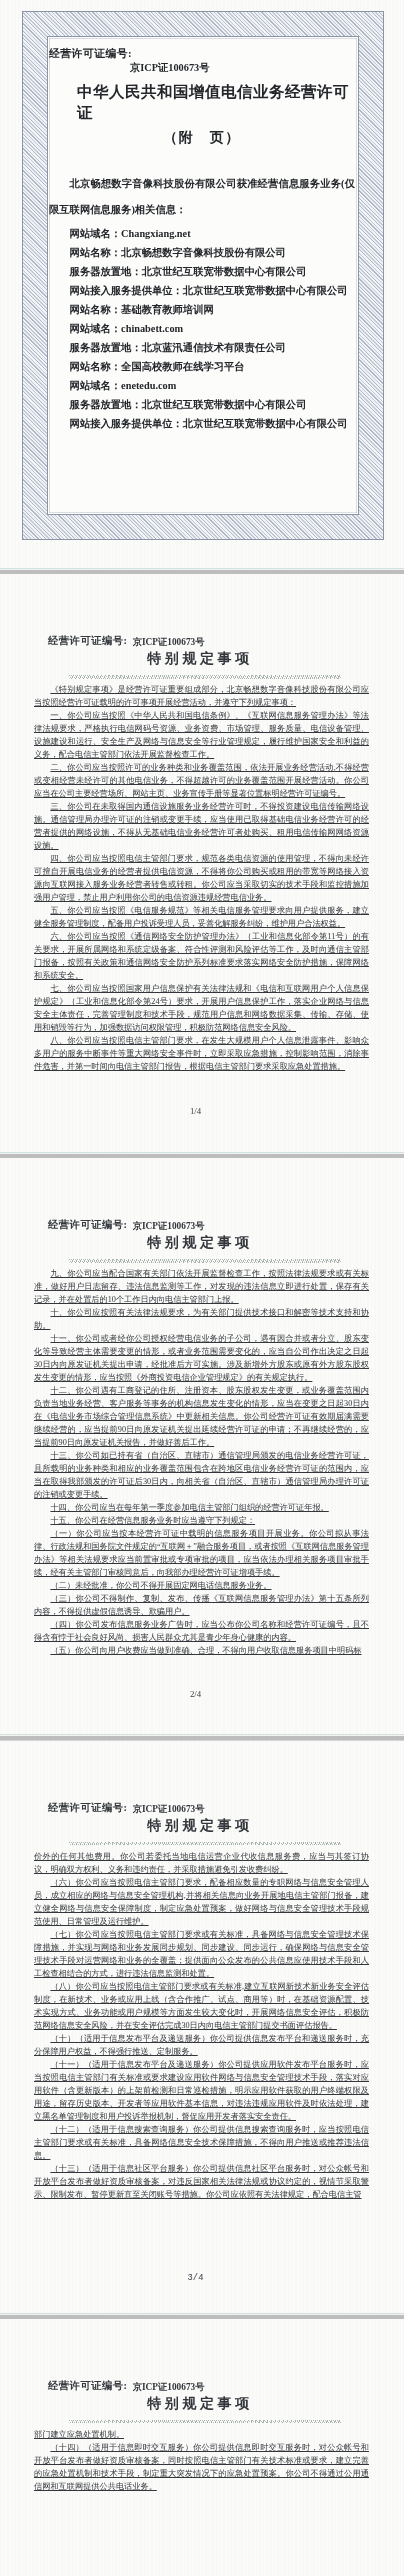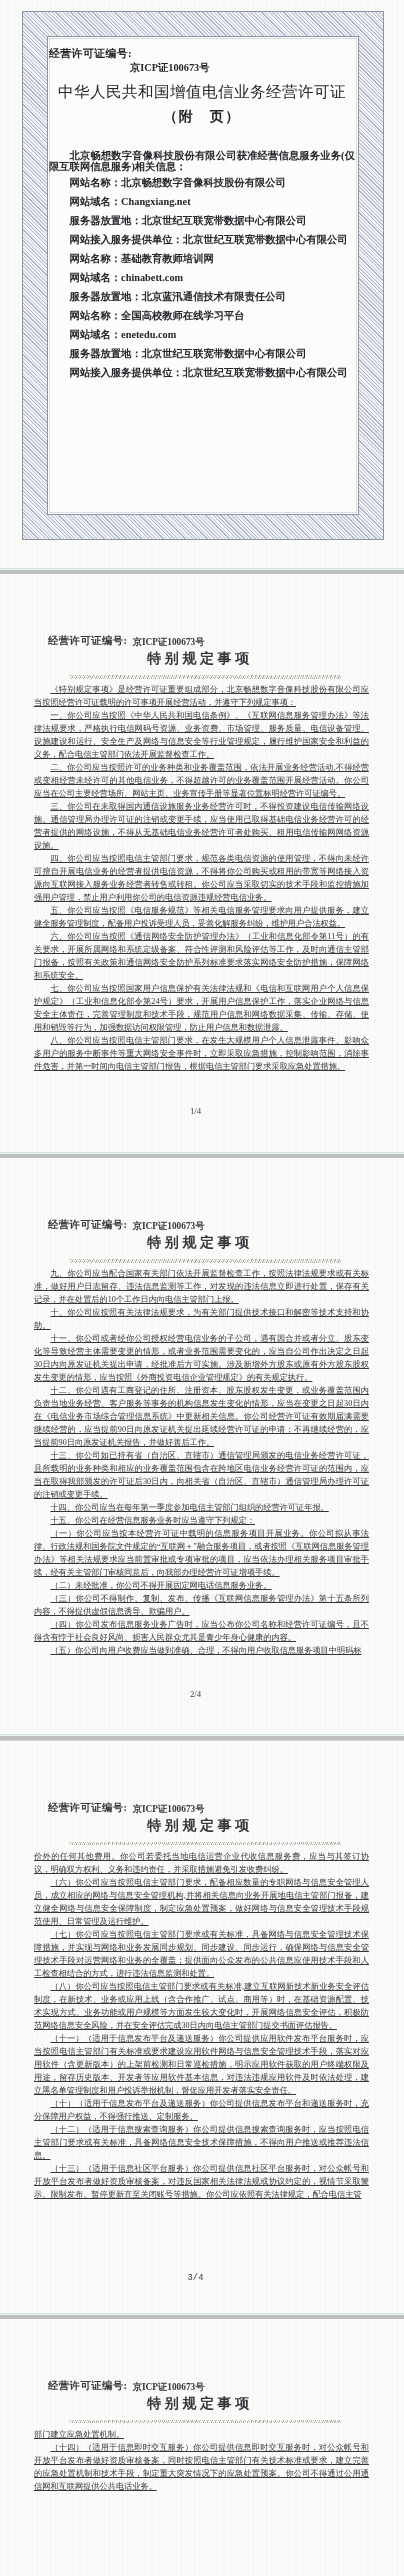--- a/index.html
+++ b/index.html
@@ -23,23 +23,23 @@
     border:1px solid #8b95a5;
     background:repeating-linear-gradient(45deg,#aeb7c5 0 1px,#edeff3 1px 2.6px,#c3cad5 2.6px 3.6px,#f3f4f7 3.6px 5.2px);
   }
   .cert-inner {
     position:absolute; inset:24px; background:#fcfcfa; border:1px solid #8b95a5;
     box-shadow:inset 0 0 0 1px #fff, inset 0 0 0 1.5px #b6bdc9;
   }
   .cert-content { position:absolute; left:49px; top:47px; width:306px; color:#23262b; }
   .lic-label { font-size:10.8px; font-weight:700; letter-spacing:0.5px; }
   .lic-no { margin:0 0 0 81px; font-size:10.3px; font-weight:600; }
-  .cert-title { margin:7.2px 0 0 0; text-align:center; font-size:15.5px; font-weight:400; letter-spacing:0.5px; }
+  .cert-title { margin:7.2px 0 0 0; font-size:15.5px; font-weight:700; letter-spacing:0.5px;padding-left:28px; }
   .cert-subtitle { margin:5.2px 0 0 0; text-align:center; font-size:14px; font-weight:700; letter-spacing:1.5px; }
-  .cert-intro { margin:24px 0 0 0; font-size:10.3px; font-weight:600; line-height:11px; text-indent:2em; text-align:justify; }
+  .cert-intro { margin:24px 0 0 0; font-size:10.3px; font-weight:600; line-height:26px; text-indent:2em; text-align:justify; }
   .cert-entries { margin-top:1px; }
   .cert-entries p { margin:0; font-size:10.3px; font-weight:600; line-height:19px; text-indent:2em; text-align:justify; }
   
   .prov-page { color:#33373c; }
   .prov-p1 { height:578px; }
   .prov-p2 { height:576px; }
   .prov-p3 { height:572px; }
   .prov-p4 { height:554px; }
   .prov-header { position:absolute; top:60px; left:48px; white-space:nowrap; }
   .prov-header .lbl { font-size:10.3px; font-weight:700; letter-spacing:0.5px; }
@@ -68,22 +68,22 @@
     </div>
     <div class="cert-content">
       <div>
         <span class="lic-label">经营许可证编号:</span>
       </div>
       <div class="lic-no">京ICP证100673号</div>
       <h1 class="cert-title">中华人民共和国增值电信业务经营许可证</h1>
       <div class="cert-subtitle">（附　页）</div>
       <p class="cert-intro">北京畅想数字音像科技股份有限公司获准经营信息服务业务(仅限互联网信息服务)相关信息：</p>
       <div class="cert-entries">
+          <p>网站域名：Changxiang.net</p>
           <p>网站名称：北京畅想数字音像科技股份有限公司</p>
-          <p>网站域名：Changxiang.net</p>
           <p>服务器放置地：北京世纪互联宽带数据中心有限公司</p>
           <p>网站接入服务提供单位：北京世纪互联宽带数据中心有限公司</p>
           <p>网站名称：基础教育教师培训网</p>
           <p>网站域名：chinabett.com</p>
           <p>服务器放置地：北京蓝汛通信技术有限责任公司</p>
           <p>网站名称：全国高校教师在线学习平台</p>
           <p>网站域名：enetedu.com</p>
           <p>服务器放置地：北京世纪互联宽带数据中心有限公司</p>
           <p>网站接入服务提供单位：北京世纪互联宽带数据中心有限公司</p>
         </div>
@@ -99,21 +99,21 @@
     <h2 class="prov-title">特别规定事项</h2>
     <div class="wavy-rule"></div>
     <div class="prov-body">
         <p>《特别规定事项》是经营许可证重要组成部分，北京畅想数字音像科技股份有限公司应当按照经营许可证载明的许可事项开展经营活动，并遵守下列规定事项：</p>
         <p>一、你公司应当按照《中华人民共和国电信条例》、《互联网信息服务管理办法》等法律法规要求，严格执行电信网码号资源、业务资费、市场管理、服务质量、电信设备管理、设施建设和运行、安全生产及网络与信息安全等行业管理规定，履行维护国家安全和利益的义务，配合电信主管部门依法开展监督检查工作。</p>
         <p>二、你公司应当按照许可的业务种类和业务覆盖范围，依法开展业务经营活动,不得经营或变相经营未经许可的其他电信业务，不得超越许可的业务覆盖范围开展经营活动。你公司应当在公司主要经营场所、网站主页、业务宣传手册等显著位置标明经营许可证编号。</p>
         <p>三、你公司在未取得国内通信设施服务业务经营许可时，不得投资建设电信传输网络设施。通信管理局办理许可证的注销或变更手续，应当使用已取得基础电信业务经营许可的经营者提供的网络设施，不得从无基础电信业务经营许可者处购买、租用电信传输网网络资源设施。</p>
         <p>四、你公司应当按照电信主管部门要求，规范各类电信资源的使用管理，不得向未经许可擅自开展电信业务的经营者提供电信资源，不得将你公司购买或租用的带宽等网络接入资源向互联网接入服务业务经营者转售或转租。你公司应当采取切实的技术手段和监控措施加强用户管理，禁止用户利用你公司的电信资源违规经营电信业务。</p>
         <p>五、你公司应当按照《电信服务规范》等相关电信服务管理要求向用户提供服务，建立健全服务管理制度，配备用户投诉受理人员，妥善化解服务纠纷，维护用户合法权益。</p>
         <p>六、你公司应当按照《通信网络安全防护管理办法》（工业和信息化部令第11号）的有关要求，开展所属网络和系统定级备案、符合性评测和风险评估等工作，及时向通信主管部门报备，按照有关政策和通信网络安全防护系列标准要求落实网络安全防护措施，保障网络和系统安全。</p>
-        <p>七、你公司应当按照国家用户信息保护有关法律法规和《电信和互联网用户个人信息保护规定》（工业和信息化部令第24号）要求，开展用户信息保护工作，落实企业网络与信息安全主体责任，完善管理制度和技术手段，规范用户信息和网络数据采集、传输、存储、使用和销毁等行为，加强数据访问权限管理，防止用户信息和数据泄露。</p>
+        <p>七、你公司应当按照国家用户信息保护有关法律法规和《电信和互联网用户个人信息保护规定》（工业和信息化部令第24号）要求，开展用户信息保护工作，落实企业网络与信息安全主体责任，完善管理制度和技术手段，规范用户信息和网络数据采集、传输、存储、使用和销毁等行为，加强数据访问权限管理，积极防范网络信息安全风险。</p>
         <p>八、你公司应当按照电信主管部门要求，在发生大规模用户个人信息泄露事件、影响众多用户的服务中断事件等重大网络安全事件时，立即采取应急措施，控制影响范围，消除事件危害，并第一时间向电信主管部门报告，根据电信主管部门要求采取应急处置措施。</p>
       </div>
     <div class="page-num">1/4</div>
   </section>
 
   <div class="page-gap"></div>
 
   <section class="page prov-page prov-p2">
     <div class="prov-header">
       <span class="lbl">经营许可证编号:</span><span class="num">京ICP证100673号</span>
@@ -143,22 +143,22 @@
     <div class="prov-header">
       <span class="lbl">经营许可证编号:</span><span class="num">京ICP证100673号</span>
     </div>
     <h2 class="prov-title">特别规定事项</h2>
     <div class="wavy-rule"></div>
     <div class="prov-body">
         <p class="cont">价外的任何其他费用。你公司若委托当地电信运营企业代收信息服务费，应当与其签订协议，明确双方权利、义务和违约责任，并采取措施避免引发收费纠纷。</p>
         <p>（六）你公司应当按照电信主管部门要求，配备相应数量的专职网络与信息安全管理人员，成立相应的网络与信息安全管理机构,并将相关信息向业务开展地电信主管部门报备，建立健全网络与信息安全保障制度，制定应急处置预案，做好网络与信息安全管理技术手段规范使用、日常管理及运行维护。</p>
         <p>（七）你公司应当按照电信主管部门要求或有关标准，具备网络与信息安全管理技术保障措施，并实现与网络和业务发展同步规划、同步建设、同步运行，确保网络与信息安全管理技术手段对运营网络和业务的全覆盖；提供面向公众发布的公共信息应使用技术手段和人工检查相结合的方式，进行违法信息监测和处置。</p>
         <p>（八）你公司应当按照电信主管部门要求或有关标准,建立互联网新技术新业务安全评估制度，在新技术、业务或应用上线（含合作推广、试点、商用等）时，在基础资源配置、技术实现方式、业务功能或用户规模等方面发生较大变化时，开展网络信息安全评估，积极防范网络信息安全风险，并在安全评估完成30日内向电信主管部门提交书面评估报告。</p>
+        <p>（十）（适用于信息发布平台及递送服务）你公司提供信息发布平台和递送服务时，充分保障用户权益，不得强行推送、定制服务。</p>
         <p>（十一）（适用于信息发布平台及递送服务）你公司提供应用软件发布平台服务时，应当按照电信主管部门有关标准或要求建设应用软件网络与信息安全管理技术手段，落实对应用软件（含更新版本）的上架前检测和日常巡检措施，明示应用软件获取的用户终端权限及用途，留存历史版本、开发者等应用软件基本信息，对违法违规应用软件及时依法处理，建立黑名单管理制度和用户投诉举报机制，督促应用开发者落实安全责任。</p>
-        <p>（十）（适用于信息发布平台及递送服务）你公司提供信息发布平台和递送服务时，充分保障用户权益，不得强行推送、定制服务。</p>
         <p>（十二）（适用于信息搜索查询服务）你公司提供信息搜索查询服务时，应当按照电信主管部门要求或有关标准，具备网络信息安全技术保障措施，不得向用户推送或推荐违法信息。</p>
         <p>（十三）（适用于信息社区平台服务）你公司提供信息社区平台服务时，对公众帐号和开放平台发布者做好资质审核备案，对违反国家相关法律法规或协议约定的，视情节采取警示、限制发布、暂停更新直至关闭账号等措施。你公司应依照有关法律规定，配合电信主管</p>
       </div>
     <div class="page-num">3/4</div>
   </section>
 
   <div class="page-gap"></div>
 
   <section class="page prov-page prov-p4">
     <div class="prov-header">

